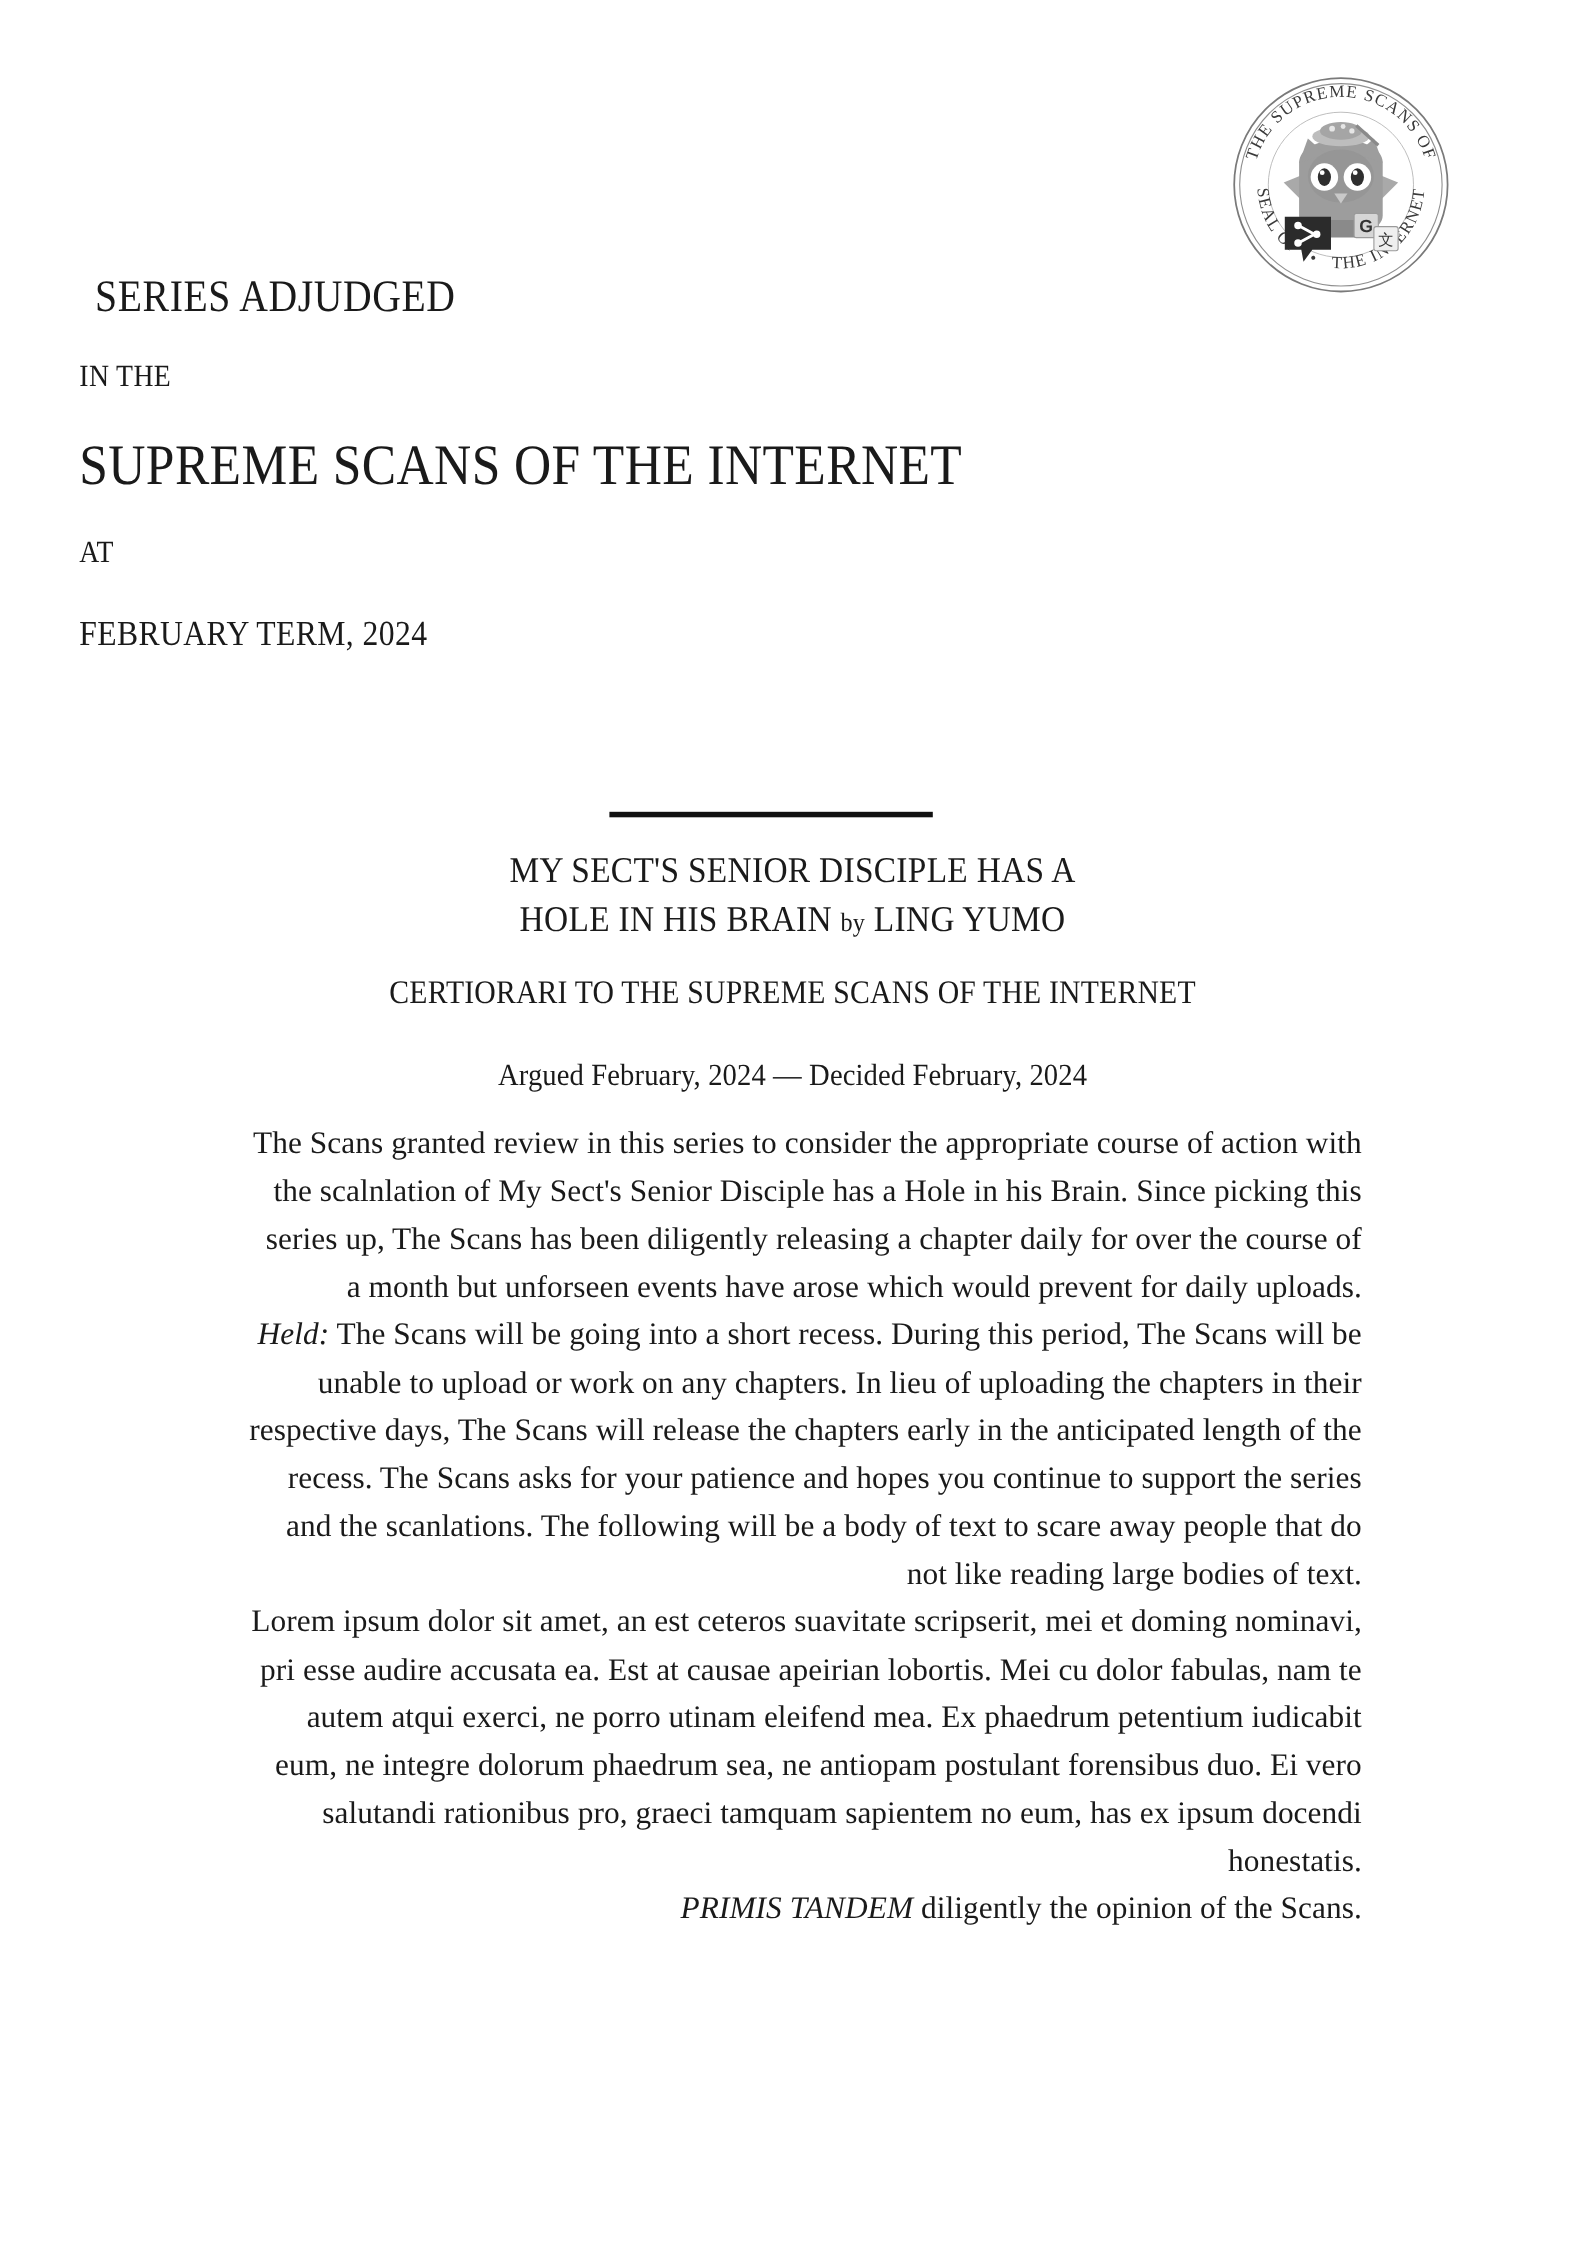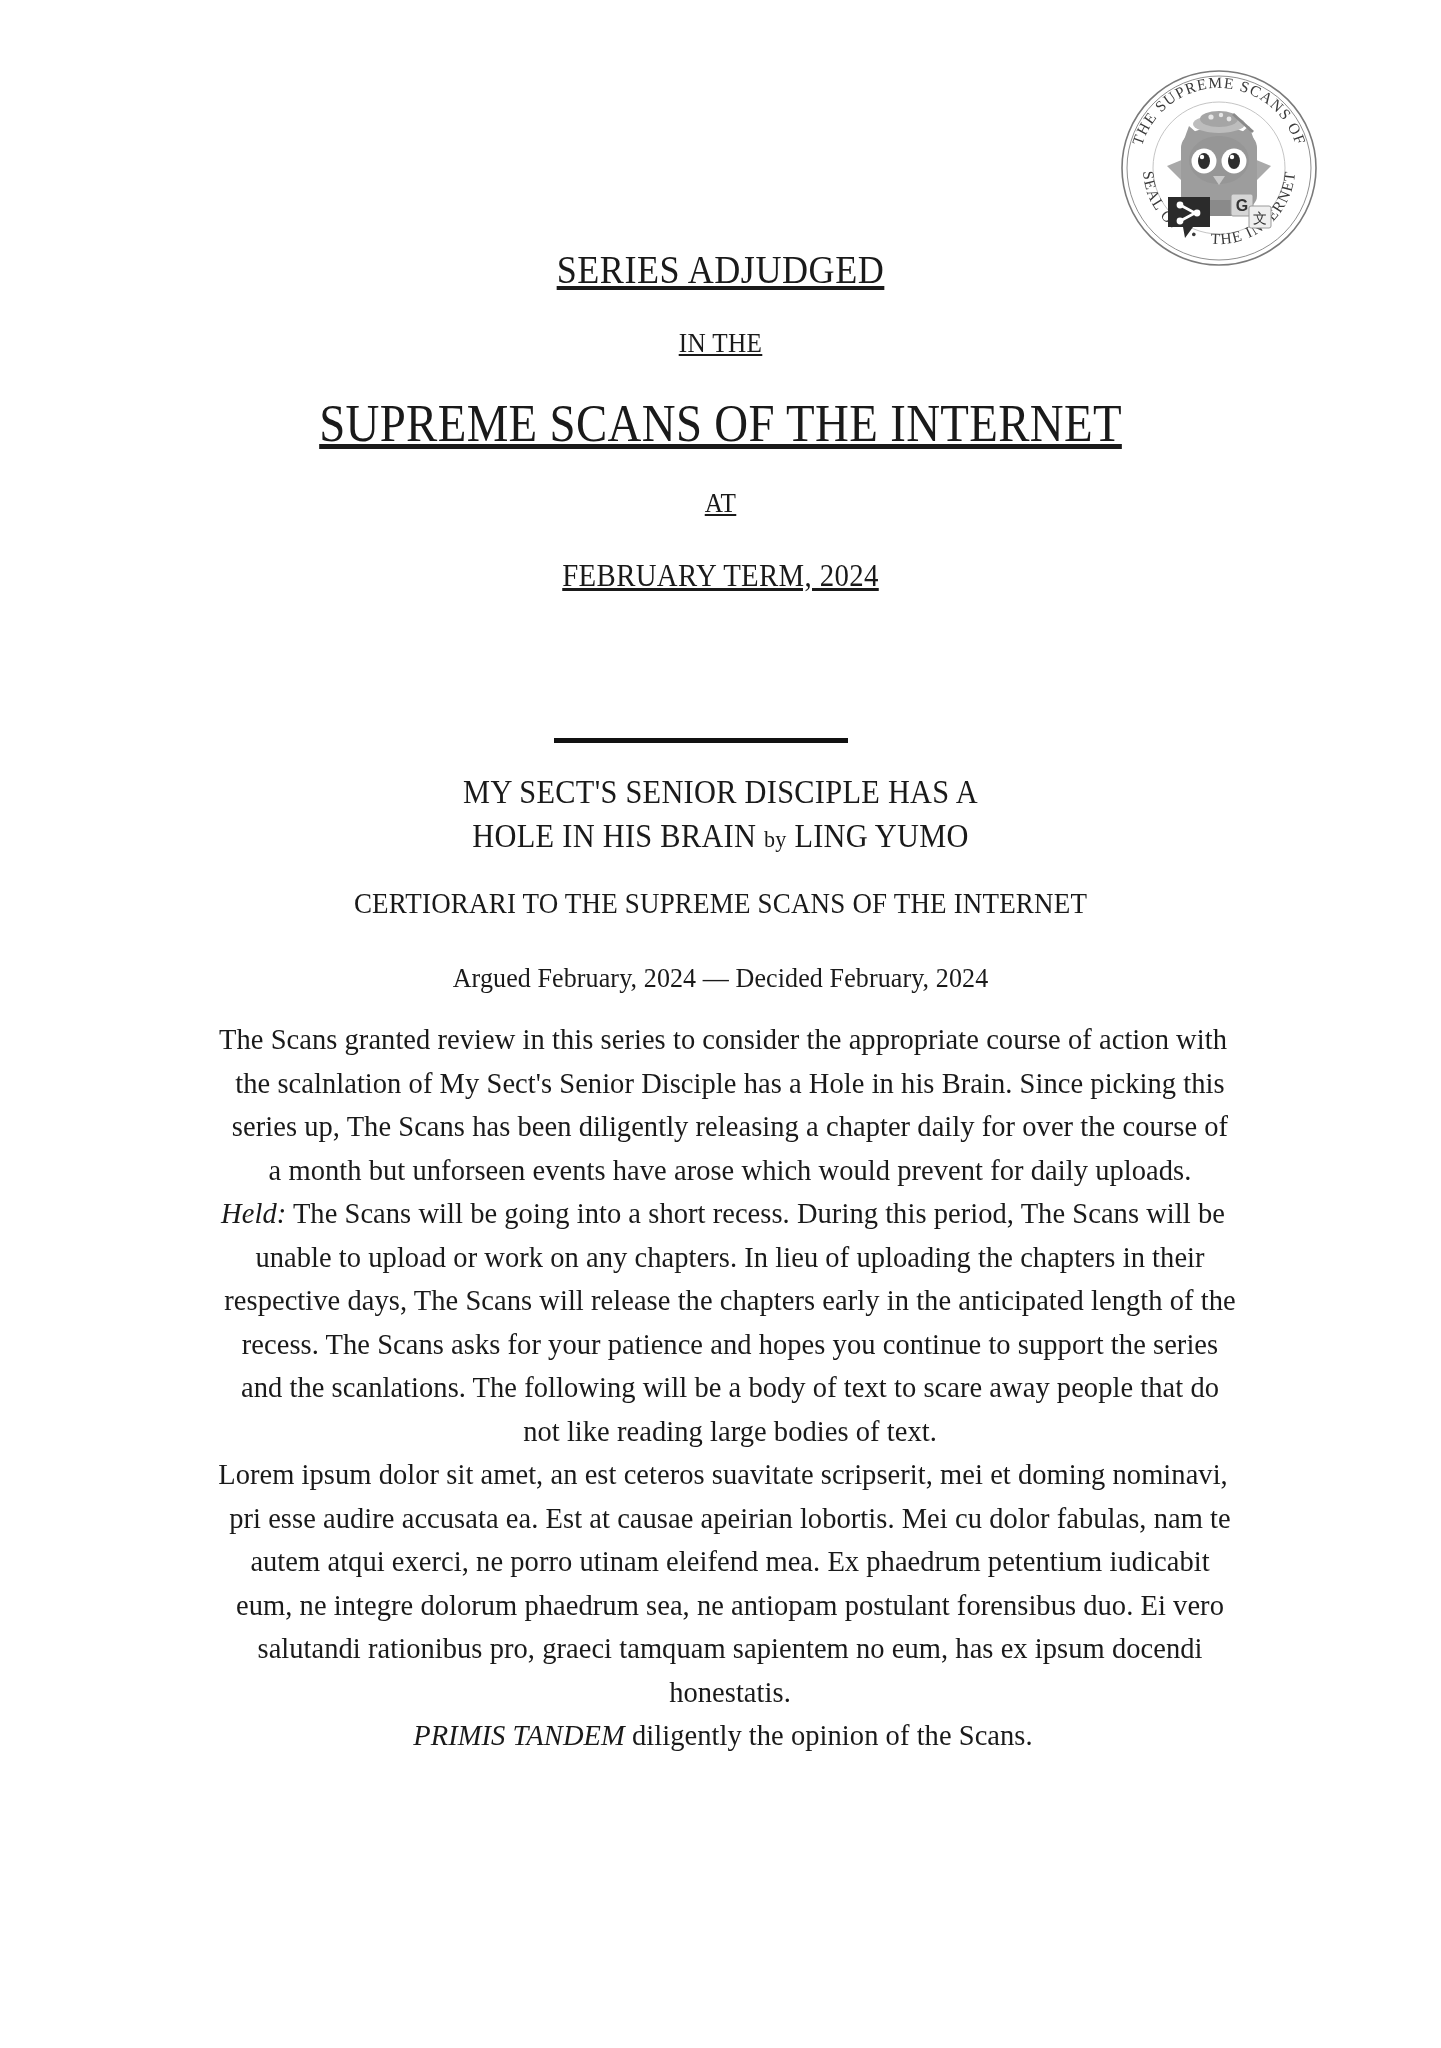--- a/index.html
+++ b/index.html
@@ -32,22 +32,21 @@
     height: 212px;
   }
   .seal-svg { display: block; width: 212px; height: 212px; }
 
   
   .masthead {
     position: absolute;
     top: 248px;
     left: 0;
     width: 1441px;
-    text-align: center;
-    text-decoration: underline;
+    text-align: left;
   }
   .hd-series {
     font-size: 41px;
     letter-spacing: 0.6px;
     font-weight: 400;
     transform: scaleX(0.88);
     line-height: 1.05;
     margin: 0 0 36px 0;
   }
   .hd-inthe {
@@ -130,21 +129,21 @@
     top: 1018px;
     left: 208px;
     width: 1030px;
   }
   .para {
     font-size: 28.5px;
     line-height: 43.5px;
     text-indent: -14px;
     padding-left: 14px;
     margin: 0;
-    text-align: center;
+    text-align: right;
     letter-spacing: 0.05px;
     transform-origin: left top;
   }
   .para em.held {
     font-style: italic;
   }
   .para em.opinion-author {
   }
 </style>
 </head>

